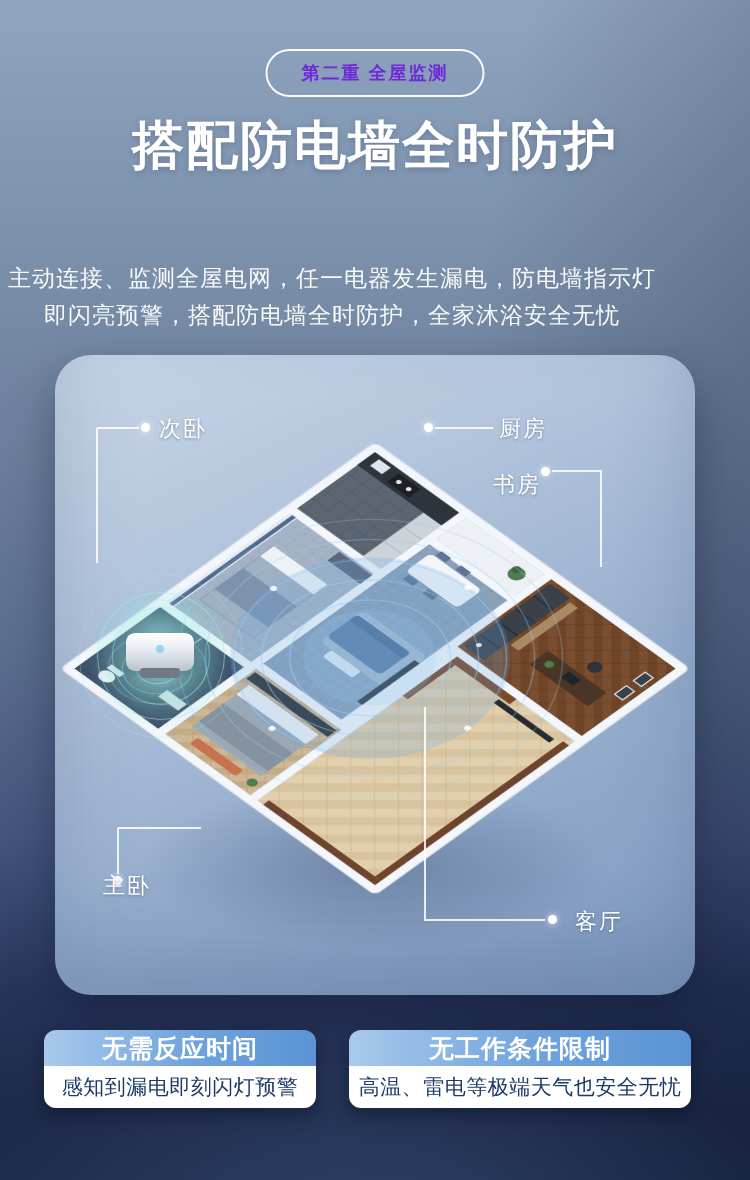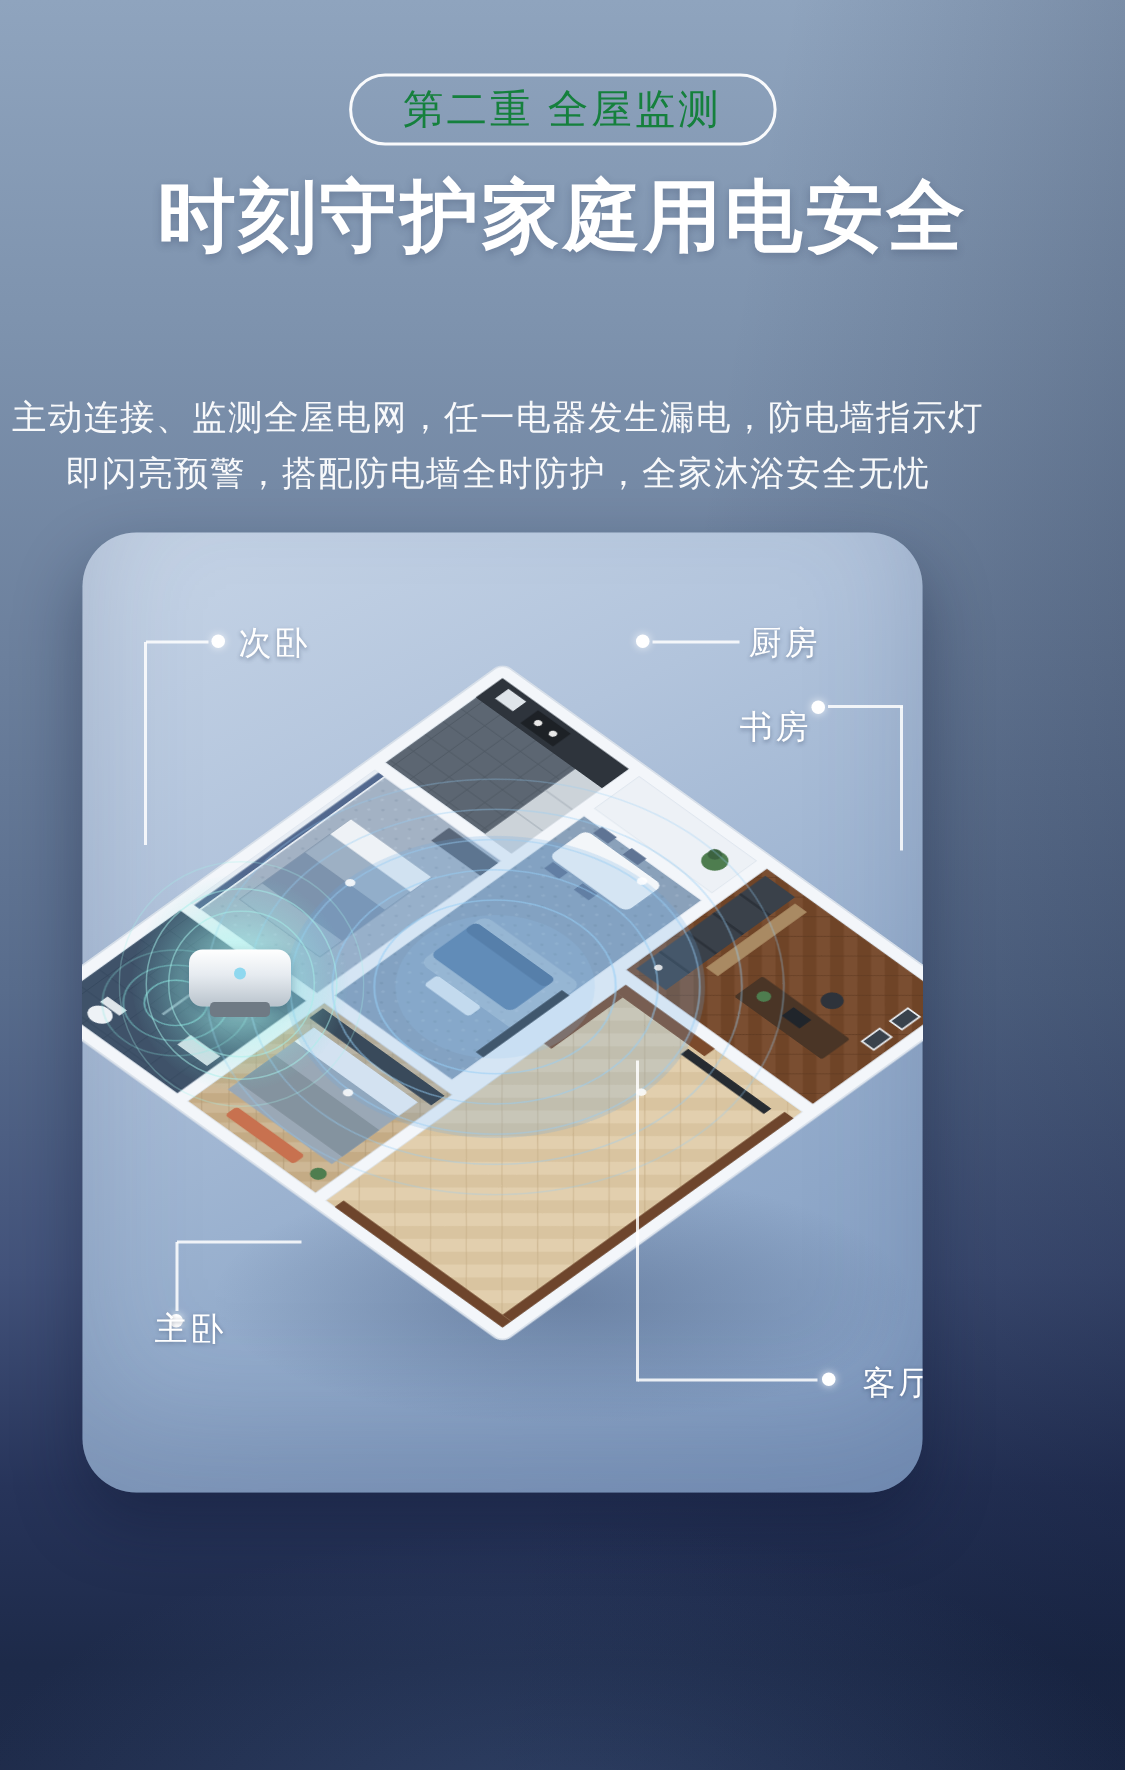--- a/index.html
+++ b/index.html
@@ -11,37 +11,37 @@
       linear-gradient(100deg, rgba(10,20,45,0) 55%, rgba(10,20,45,.28) 96%),
       linear-gradient(180deg,#8fa4be 0%,#7e93ae 18%,#6b7f9c 38%,#586c8c 56%,#42527a 72%,#27345a 84%,#1d2a49 94%,#1e2b4a 100%);
   }
   .stack{position:absolute;left:0;top:0;width:750px;height:1180px;}
 
   
   .badge{
     position:absolute;left:50%;top:49px;transform:translateX(-50%);
     height:44px;padding:0 34px;border:2px solid rgba(255,255,255,.95);
     border-radius:26px;display:flex;align-items:center;justify-content:center;
-    color:#15803d;font-size:27px;font-weight:400;letter-spacing:2px;white-space:nowrap;
+    color:#6d28d9;font-size:18px;font-weight:700;letter-spacing:2px;white-space:nowrap;
   }
 
   
   .title{
     position:absolute;left:0;top:112px;width:750px;text-align:center;
     color:#ffffff;font-size:52px;font-weight:700;letter-spacing:2px;line-height:66px;
     text-shadow:0 2px 6px rgba(30,45,75,.25);
   }
   .subtitle{
     position:absolute;left:0;top:260px;width:664px;text-align:center;
     color:rgba(255,255,255,.95);font-size:23px;line-height:37px;letter-spacing:1px;
   }
 
   
   .plan-card{
-    position:absolute;left:55px;top:355px;width:560px;height:640px;border-radius:36px;
+    position:absolute;left:55px;top:355px;width:640px;height:640px;border-radius:36px;
     background:linear-gradient(155deg,#c7d5e7 0%,#b2c4dc 30%,#96aecd 62%,#7f9ac0 100%);
     box-shadow:0 20px 44px rgba(12,22,48,.38), inset 0 -46px 80px rgba(48,68,108,.22);
     overflow:hidden;
   }
   .plan-shadow{
     position:absolute;left:70px;top:420px;width:500px;height:180px;
     background:radial-gradient(ellipse at center, rgba(42,62,98,.35), rgba(42,62,98,0) 66%);
   }
   .plan3d{
     position:absolute;left:50%;top:50%;width:640px;height:640px;
@@ -94,21 +94,21 @@
 </head>
 <body>
 
 <div class="stack">
 
   <div class="badge">
     <span>第二重 全屋监测</span>
   </div>
 
   <div class="title">
-    <div>时刻守护家庭用电安全</div>
+    <div>搭配防电墙全时防护</div>
   </div>
   <div class="subtitle">
     <div>主动连接、监测全屋电网，任一电器发生漏电，防电墙指示灯</div>
     <div>即闪亮预警，搭配防电墙全时防护，全家沐浴安全无忧</div>
   </div>
 
   <div class="plan-card">
 
     <div class="plan-shadow"></div>
 
@@ -289,14 +289,24 @@
     <div class="co-v" style="left:62px;top:473px;height:46px;"></div>
     <div class="co-dot" style="left:58px;top:521px;"></div>
     <div class="co-text" style="left:48px;top:516px;">主卧</div>
 
     <div class="co-v" style="left:369px;top:352px;height:214px;"></div>
     <div class="co-h" style="left:370px;top:564px;width:120px;"></div>
     <div class="co-dot" style="left:493px;top:560px;"></div>
     <div class="co-text" style="left:520px;top:552px;">客厅</div>
   </div>
 
+  <div class="features">
+    <div class="feature f0">
+      <div class="feature-head">无需反应时间</div>
+      <div class="feature-body">感知到漏电即刻闪灯预警</div>
+    </div>
+    <div class="feature f1">
+      <div class="feature-head">无工作条件限制</div>
+      <div class="feature-body">高温、雷电等极端天气也安全无忧</div>
+    </div>
+  </div>
 
 </div>
 
 </body></html>

